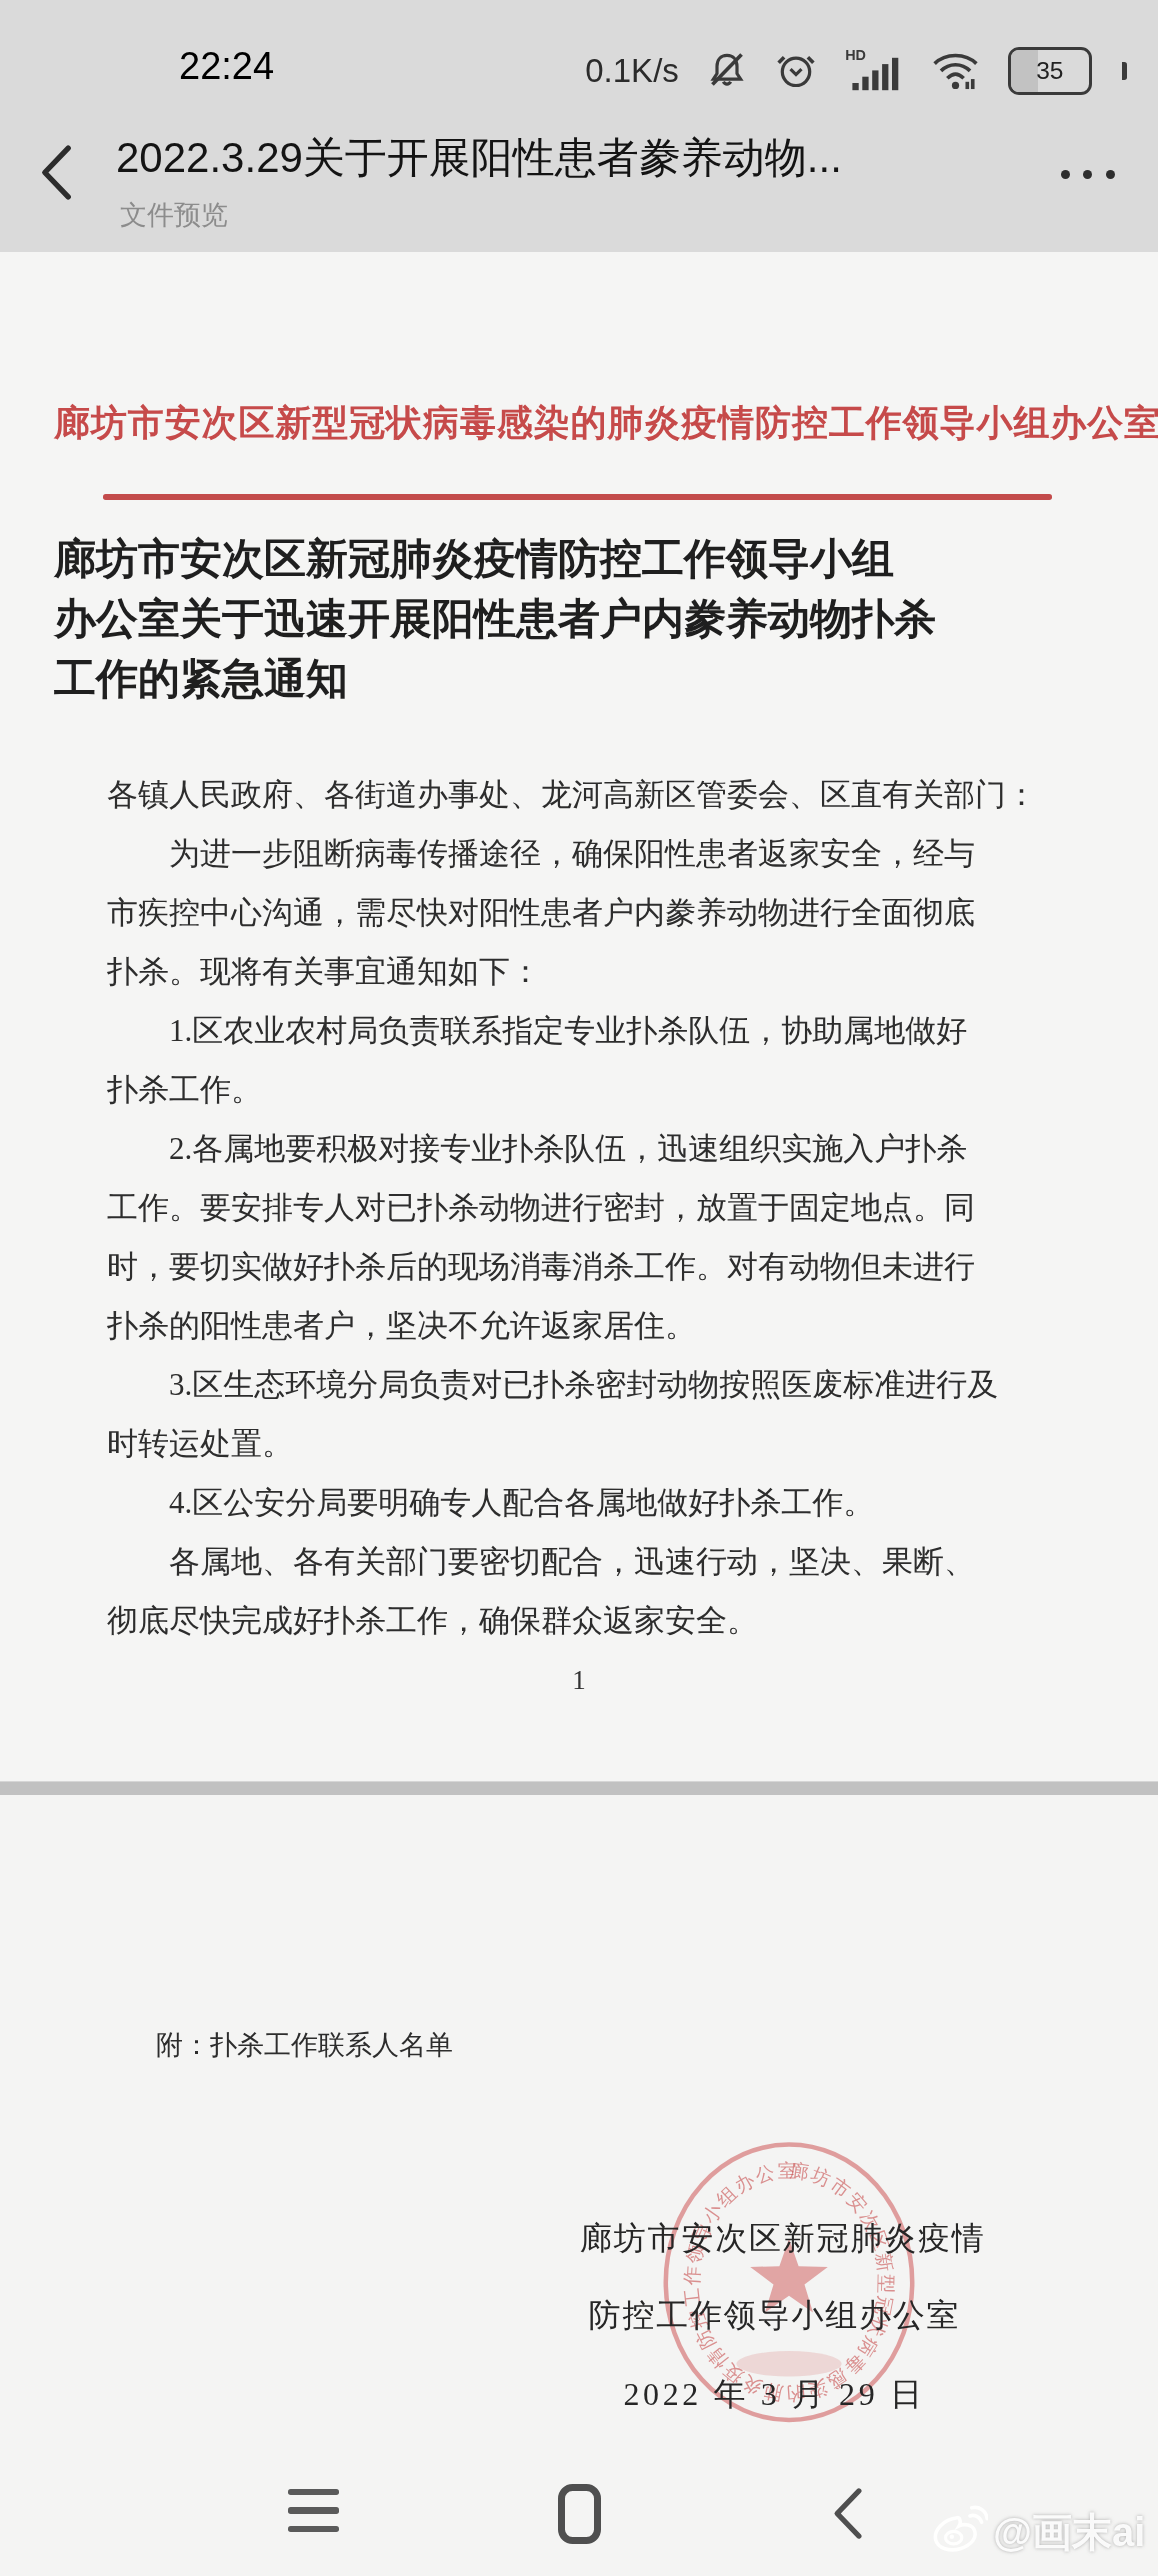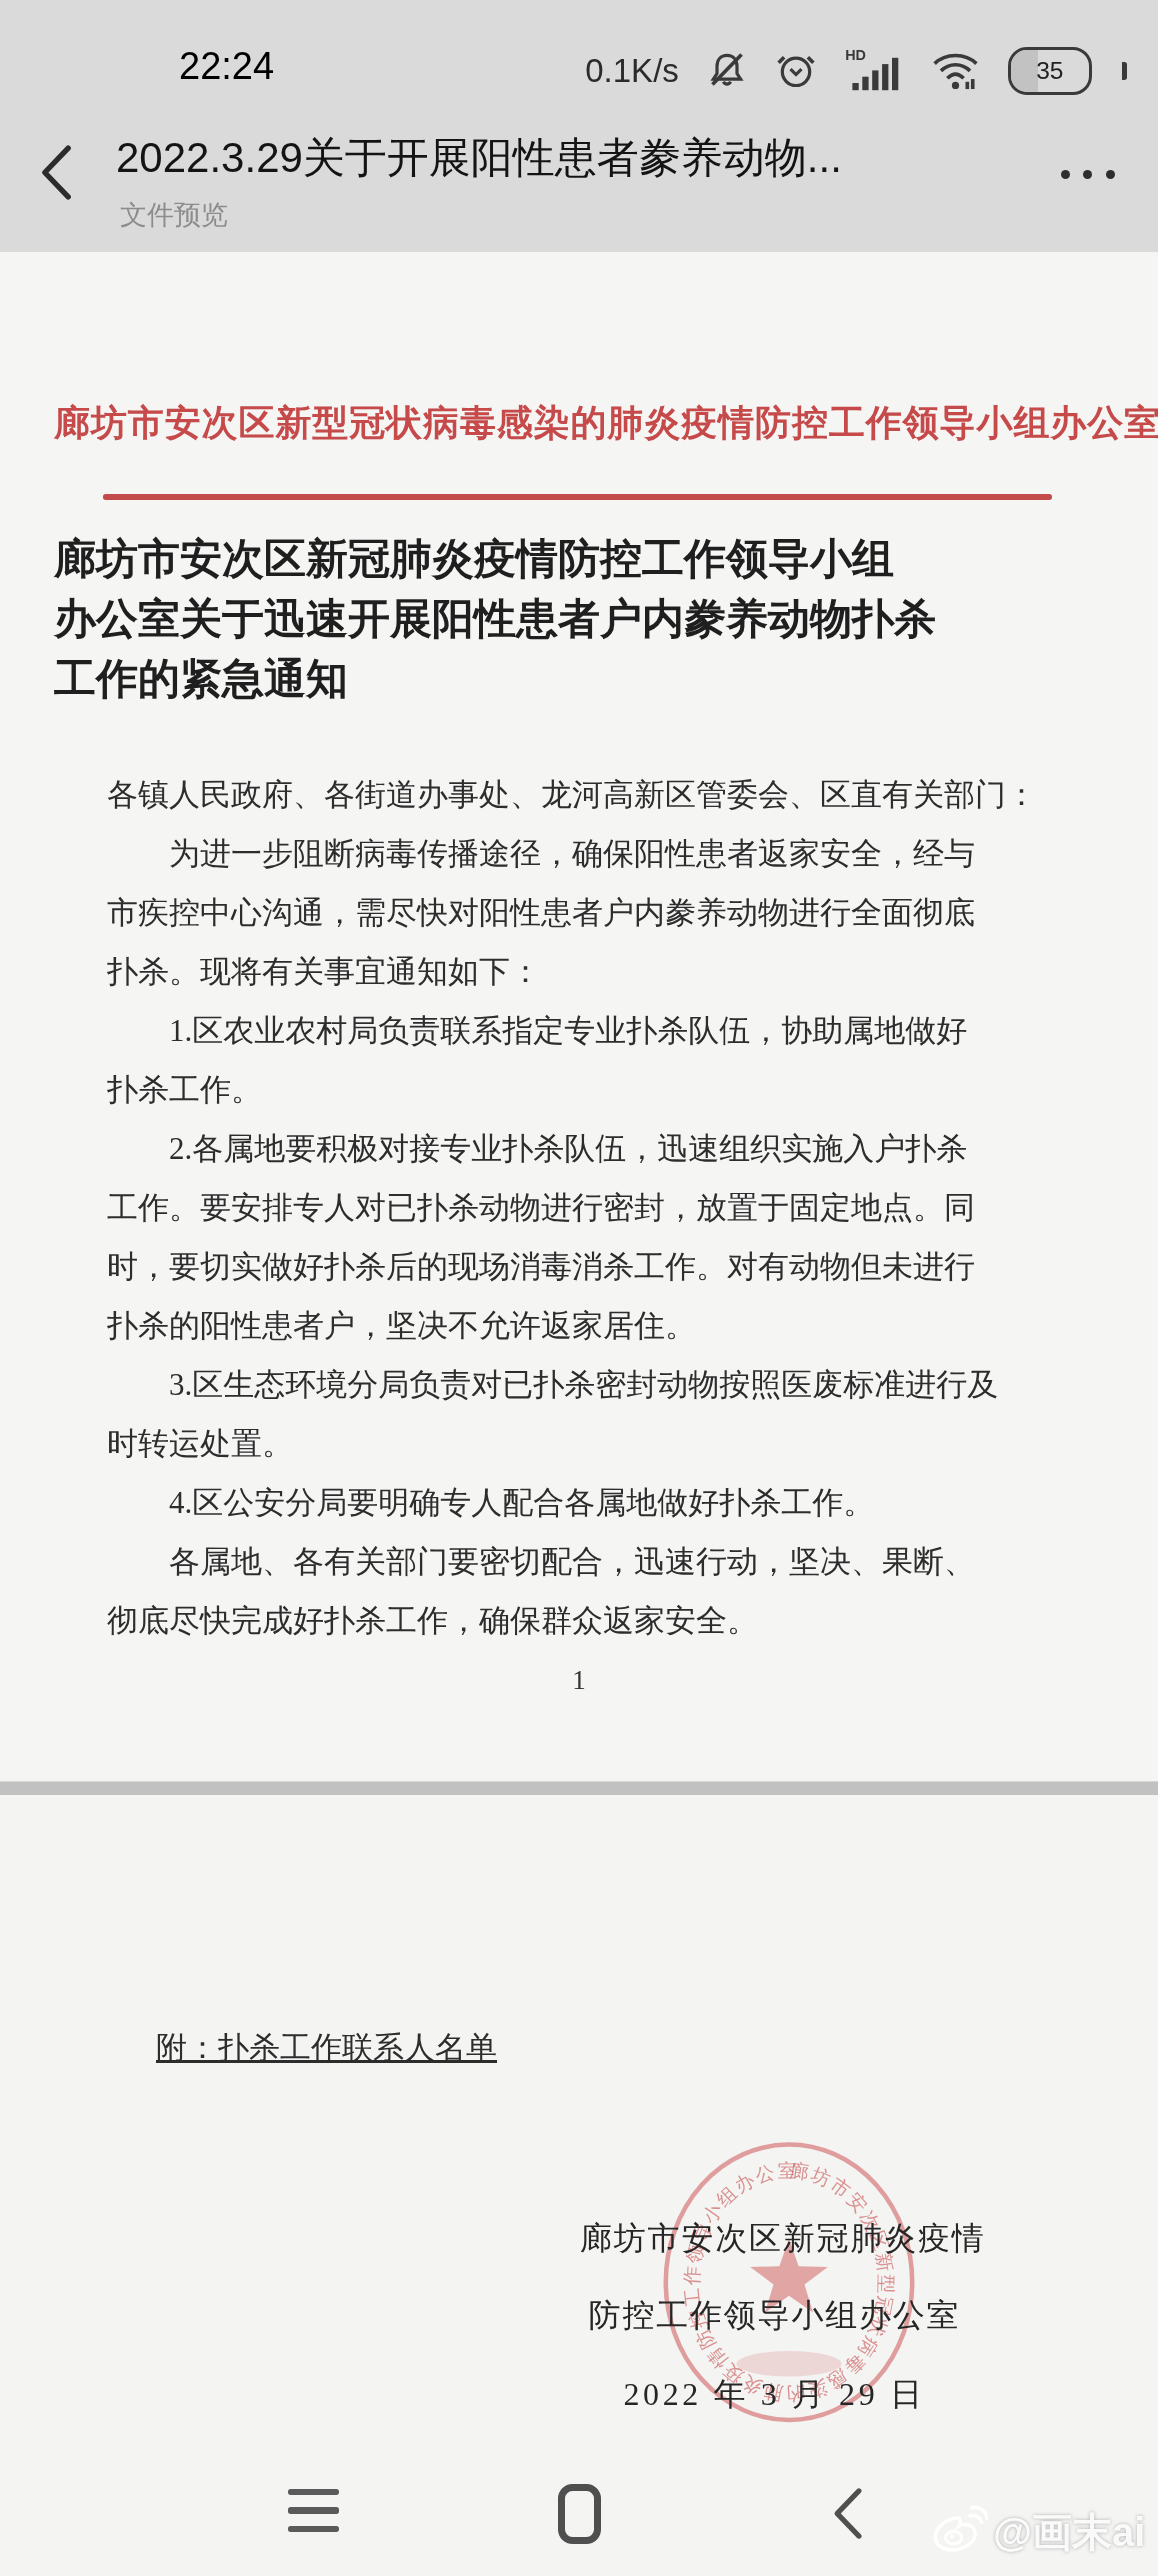--- a/index.html
+++ b/index.html
@@ -5,21 +5,21 @@
   html,body{margin:0;padding:0;background:#888;}
   .screen{position:relative;width:1158px;height:2576px;background:#f4f4f3;overflow:hidden;
           font-family:"Liberation Sans","DejaVu Sans",sans-serif;}
   .abs{position:absolute;}
   
   .chrome{left:0;top:0;width:1158px;height:252px;background:#dadada;}
   .time{left:179px;top:45px;font-size:38px;color:#000000;}
   .statusright{top:47px;right:31px;display:flex;align-items:center;gap:28px;color:#2b2b2b;}
   .netspeed{font-size:33px;}
   .sicon{display:inline-block;}
-  .battery{position:relative;width:78px;height:42px;border:3.6px solid #3a3a3a;border-radius:19px;
+  .battery{position:relative;width:78px;height:42px;border:3.6px solid #3a3a3a;border-radius:11px;
            display:flex;align-items:center;justify-content:center;font-size:24.5px;color:#222;overflow:hidden;text-align:right;}
   .battery .fill{position:absolute;left:0;top:0;bottom:0;width:35%;background:#c2c2c2;}
   .battery .lvl{position:relative;}
   .batnub{width:5.4px;height:18px;background:#3a3a3a;border-radius:0 2.7px 2.7px 0;margin-left:1.8px;}
   .backbtn{left:34px;top:141px;width:45px;height:63px;}
   .apptitle{left:116px;top:130px;width:897px;font-size:42px;color:#141414;white-space:nowrap;overflow:hidden;}
   .appsub{left:120px;top:197px;font-size:27px;color:#8c8c8c;}
   .morebtn{right:43px;top:170px;display:flex;gap:13.6px;}
   .morebtn i{width:9px;height:9px;border-radius:50%;background:#2e2e2e;}
   
@@ -29,21 +29,21 @@
            border-top:1.8px solid #d6d6d6;border-bottom:1.8px solid #cccccc;}
   .docserif{font-family:"Liberation Serif","DejaVu Serif",serif;}
   .redhead{left:54px;top:399px;width:1050px;text-align:center;font-size:36px;font-weight:700;
            color:#c64a4a;letter-spacing:0.9px;white-space:nowrap;}
   .redline{left:103px;top:494px;width:949px;height:6.3px;background:#c34b4b;border-radius:2.7px;}
   .doctitle{left:54px;top:529px;width:1050px;font-size:42px;font-weight:700;
             color:#1f1f1f;line-height:60px;}
   .docbody{left:107px;top:765px;width:951px;font-size:31px;color:#2d2d2d;line-height:59px;}
   .docbody div{height:59px;white-space:nowrap;}
   .pagenum{left:0;top:1665px;width:1158px;text-align:center;font-size:27px;color:#333;}
-  .attach{left:156px;top:2027px;font-size:31px;color:#2d2d2d;text-decoration:underline;}
+  .attach{left:156px;top:2027px;font-size:27px;color:#2d2d2d;}
   .sig{left:580px;width:389px;text-align:center;font-size:32px;color:#262626;letter-spacing:1.8px;white-space:nowrap;}
   .sig1{top:2217px;} .sig2{top:2294px;} .sigdate{top:2373px;letter-spacing:3.6px;}
   .sealbox{left:654px;top:2130px;width:270px;height:299px;}
   
   .navbar{left:0;top:2446px;width:1158px;height:130px;background:#f4f4f3;}
   .hamb{left:288px;top:2489px;width:51px;height:43px;display:flex;flex-direction:column;justify-content:space-between;}
   .hamb i{display:block;height:6.3px;background:#5a5a5a;border-radius:2.7px;}
   .homebtn{left:558px;top:2484px;width:43px;height:60px;border:7.2px solid #4f4f4f;border-radius:14.5px;box-sizing:border-box;}
   .navback{left:830px;top:2487px;width:36px;height:53px;}
   .wm{right:12.7px;top:2505px;display:flex;gap:5.4px;

